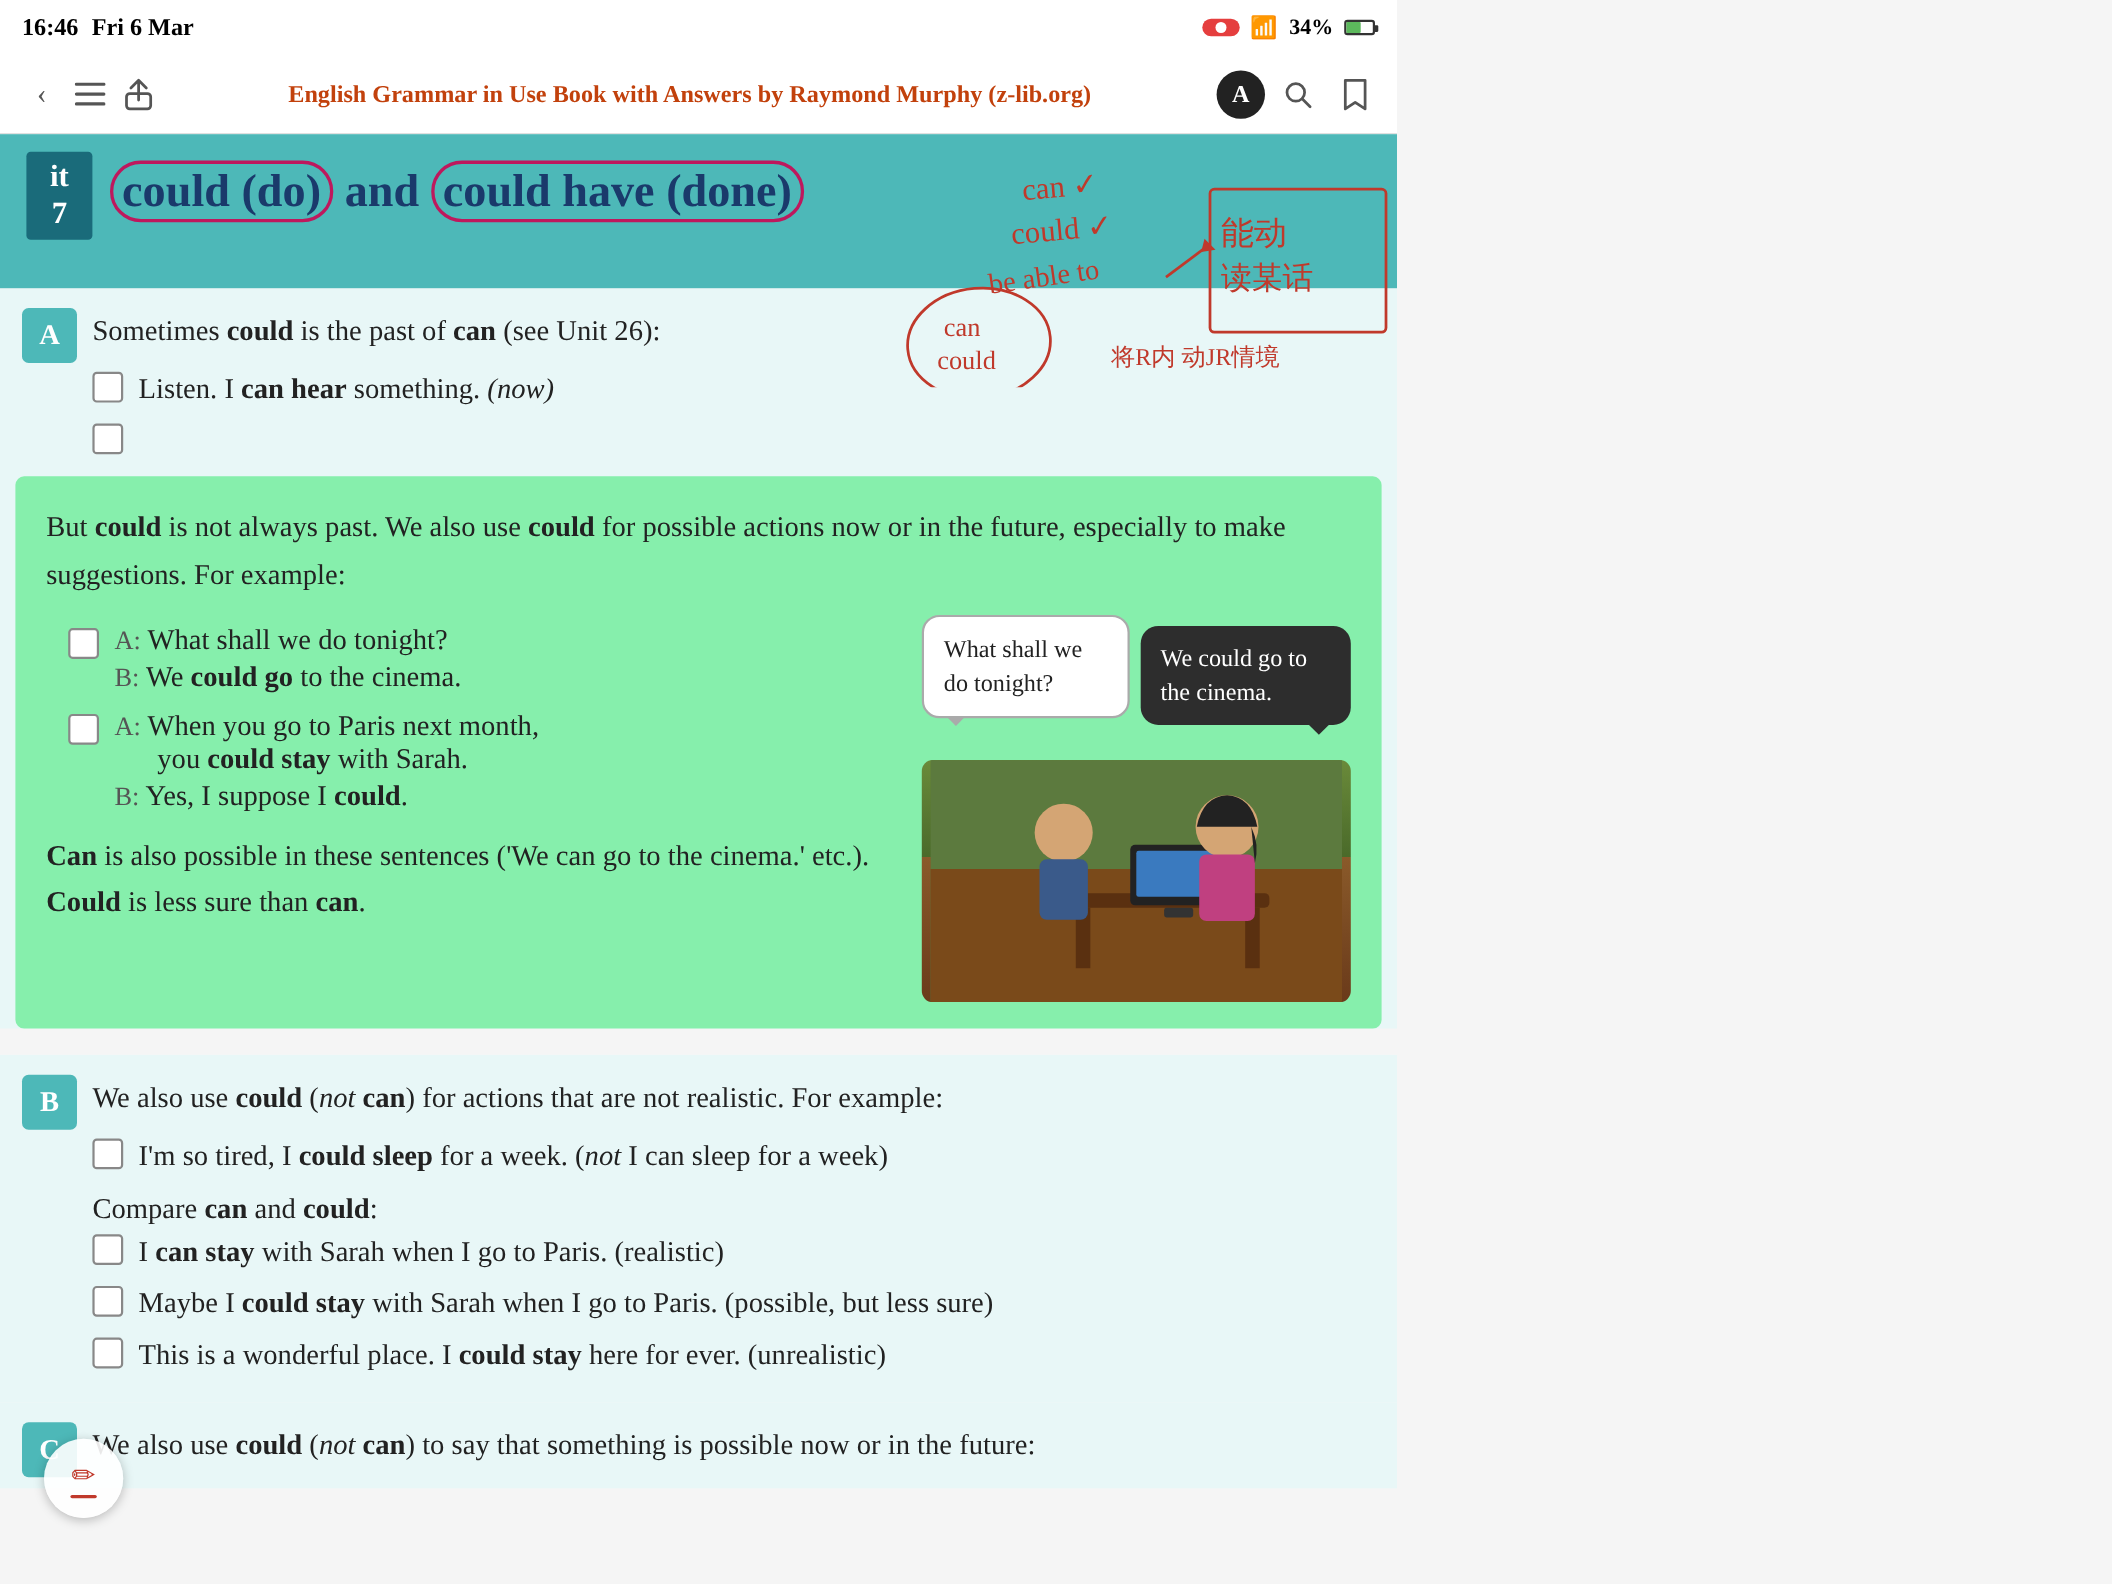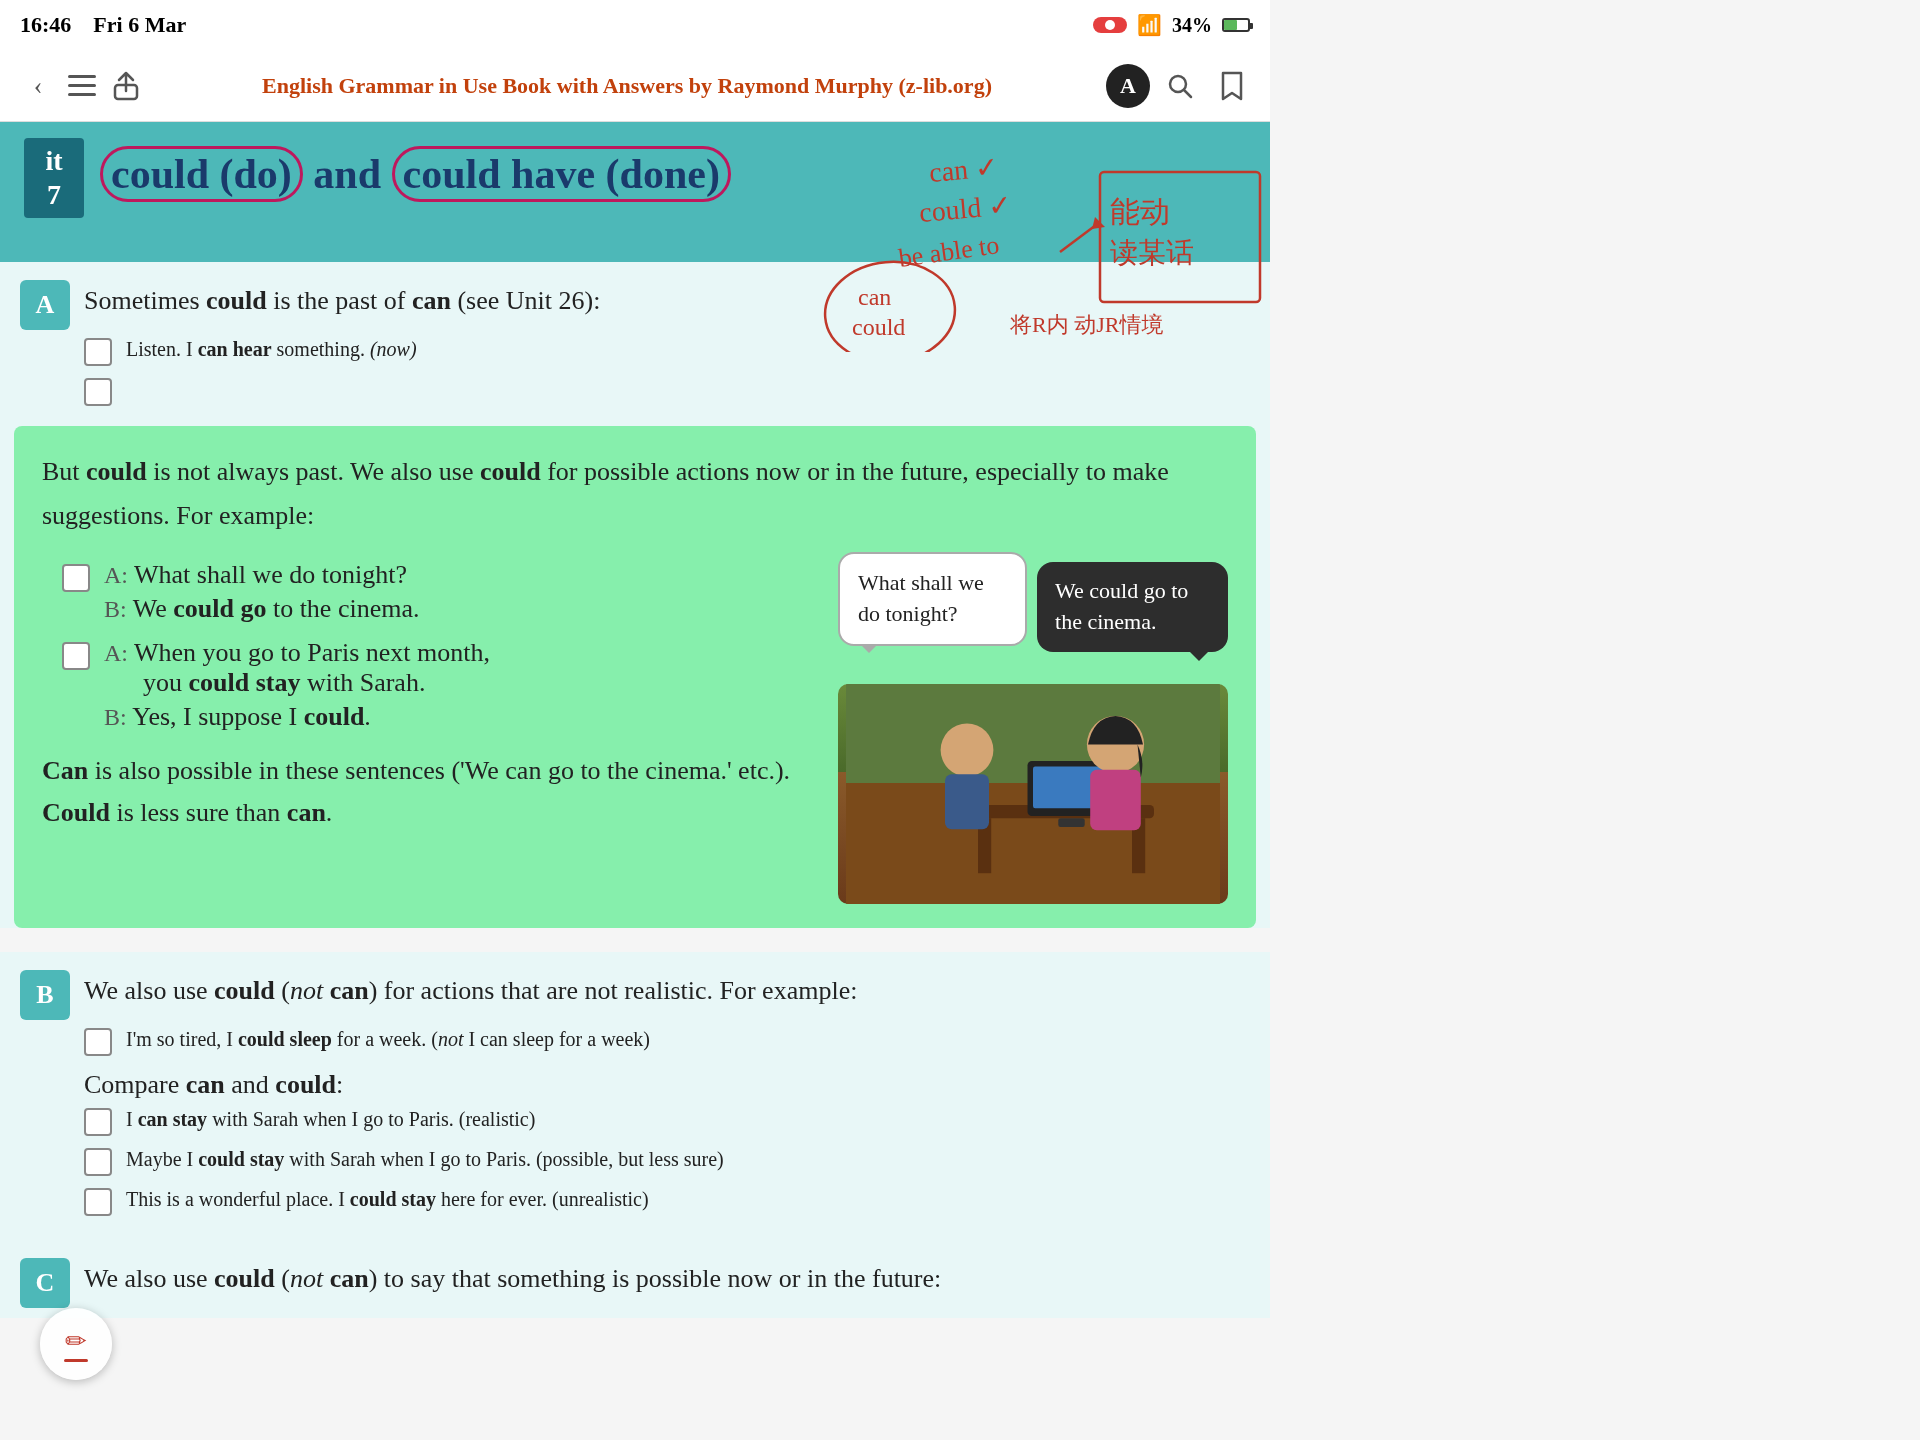--- a/index.html
+++ b/index.html
@@ -16,21 +16,21 @@
     .status-bar {
       display: flex;
       justify-content: space-between;
       align-items: center;
       background: #fff;
       padding: 6px 20px;
       font-size: 22px;
       font-weight: 600;
       height: 50px;
     }
-    .status-left { display: flex; gap: 22px; align-items: center; }
+    .status-left { display: flex; gap: 12px; align-items: center; }
     .status-right { display: flex; gap: 10px; align-items: center; font-size: 20px; }
     .status-pill {
       background: #e53e3e;
       color: #fff;
       border-radius: 20px;
       padding: 3px 12px;
       font-size: 18px;
       font-weight: bold;
       display: flex; align-items: center; gap: 4px;
     }
@@ -168,21 +168,21 @@
     }
     .cb {
       width: 28px; height: 28px;
       border: 2px solid #888;
       border-radius: 4px;
       flex-shrink: 0;
       margin-top: 4px;
       background: #fff;
     }
     .cb-text {
-      font-size: 20px;
+      font-size: 26px;
       color: #222;
       line-height: 1.5;
     }
 
     
     .white-card {
       background: #86efac;
       margin: 16px 14px;
       border-radius: 8px;
       padding: 24px 28px;

